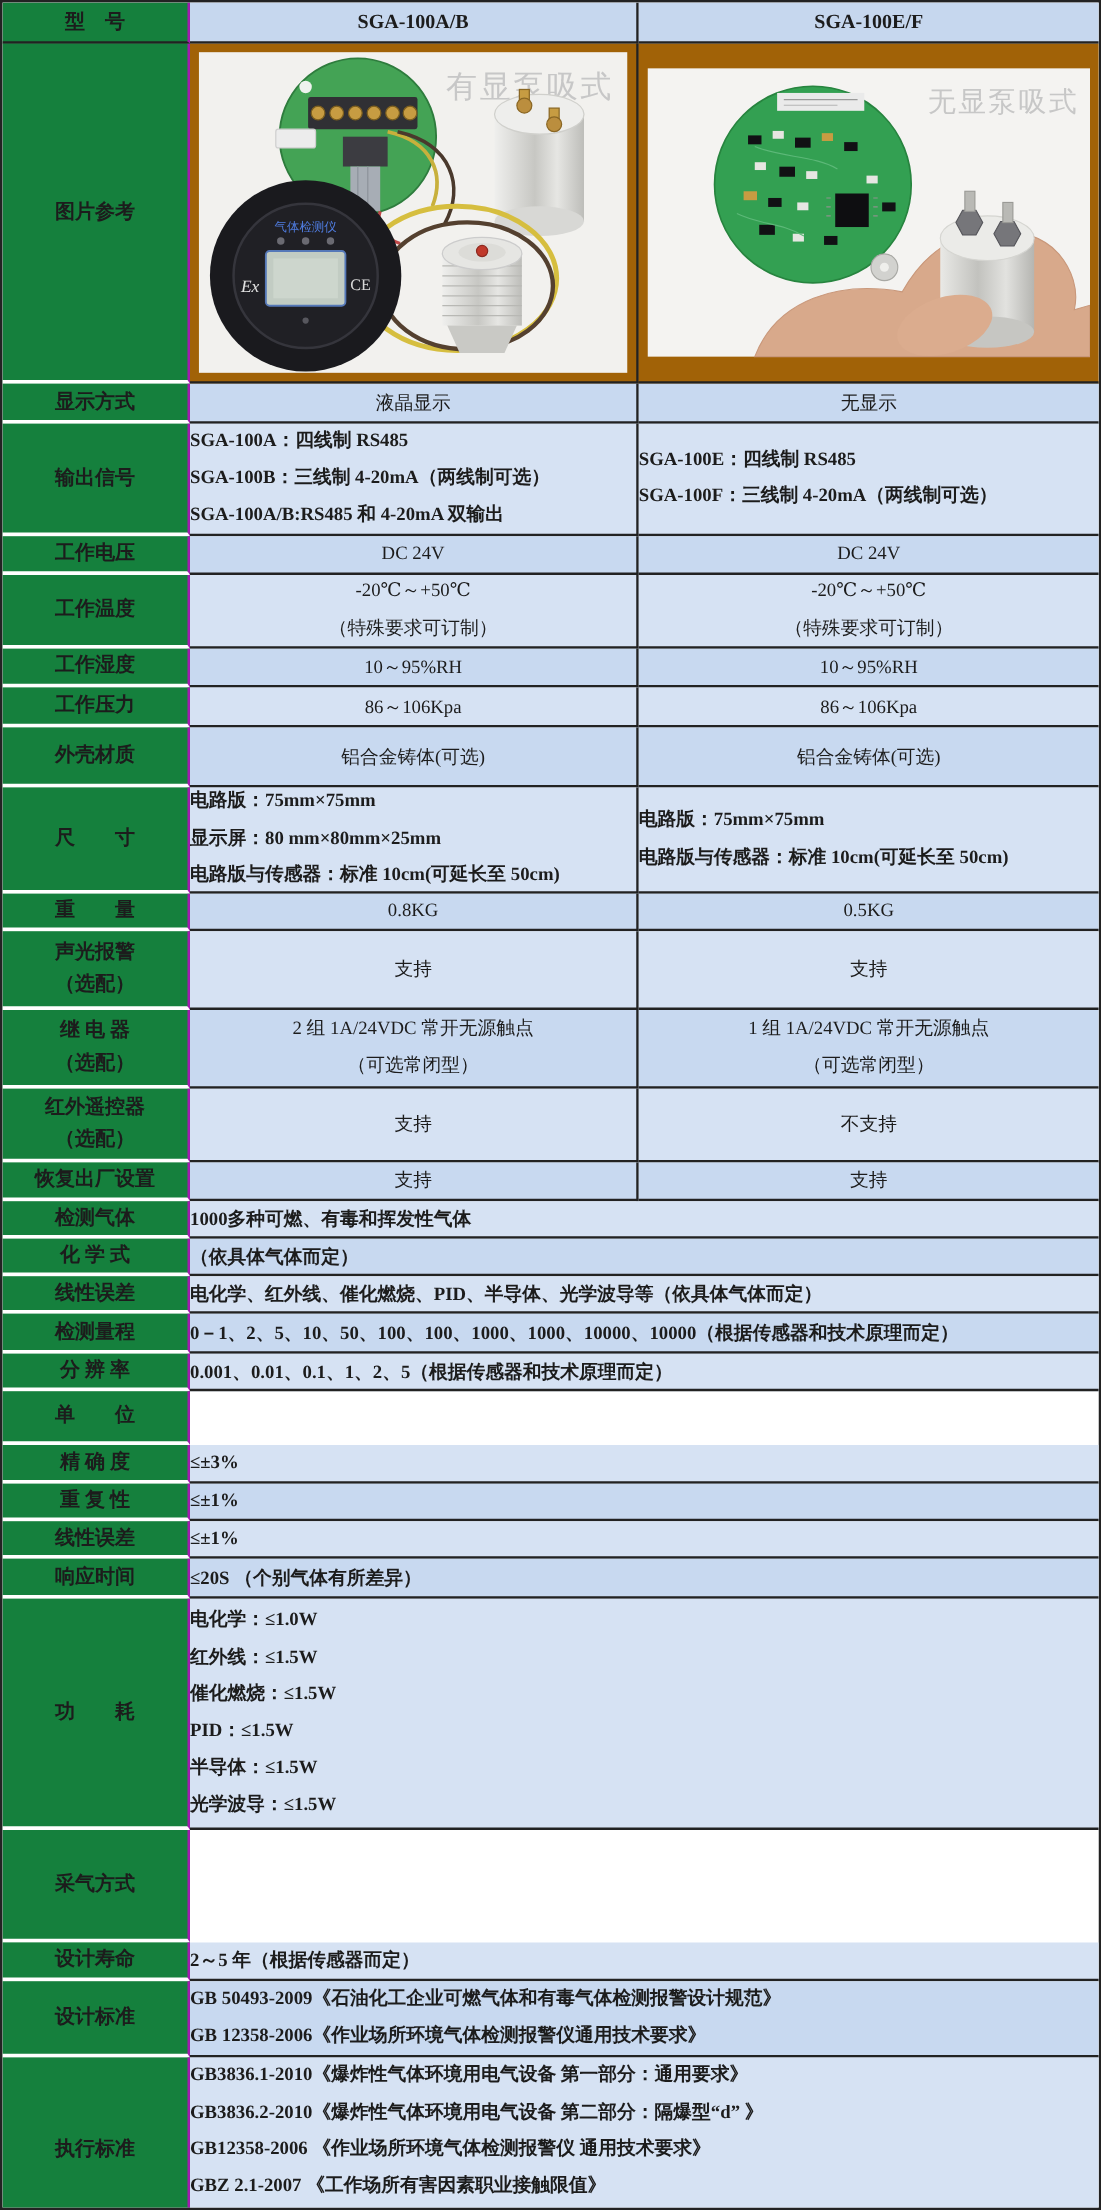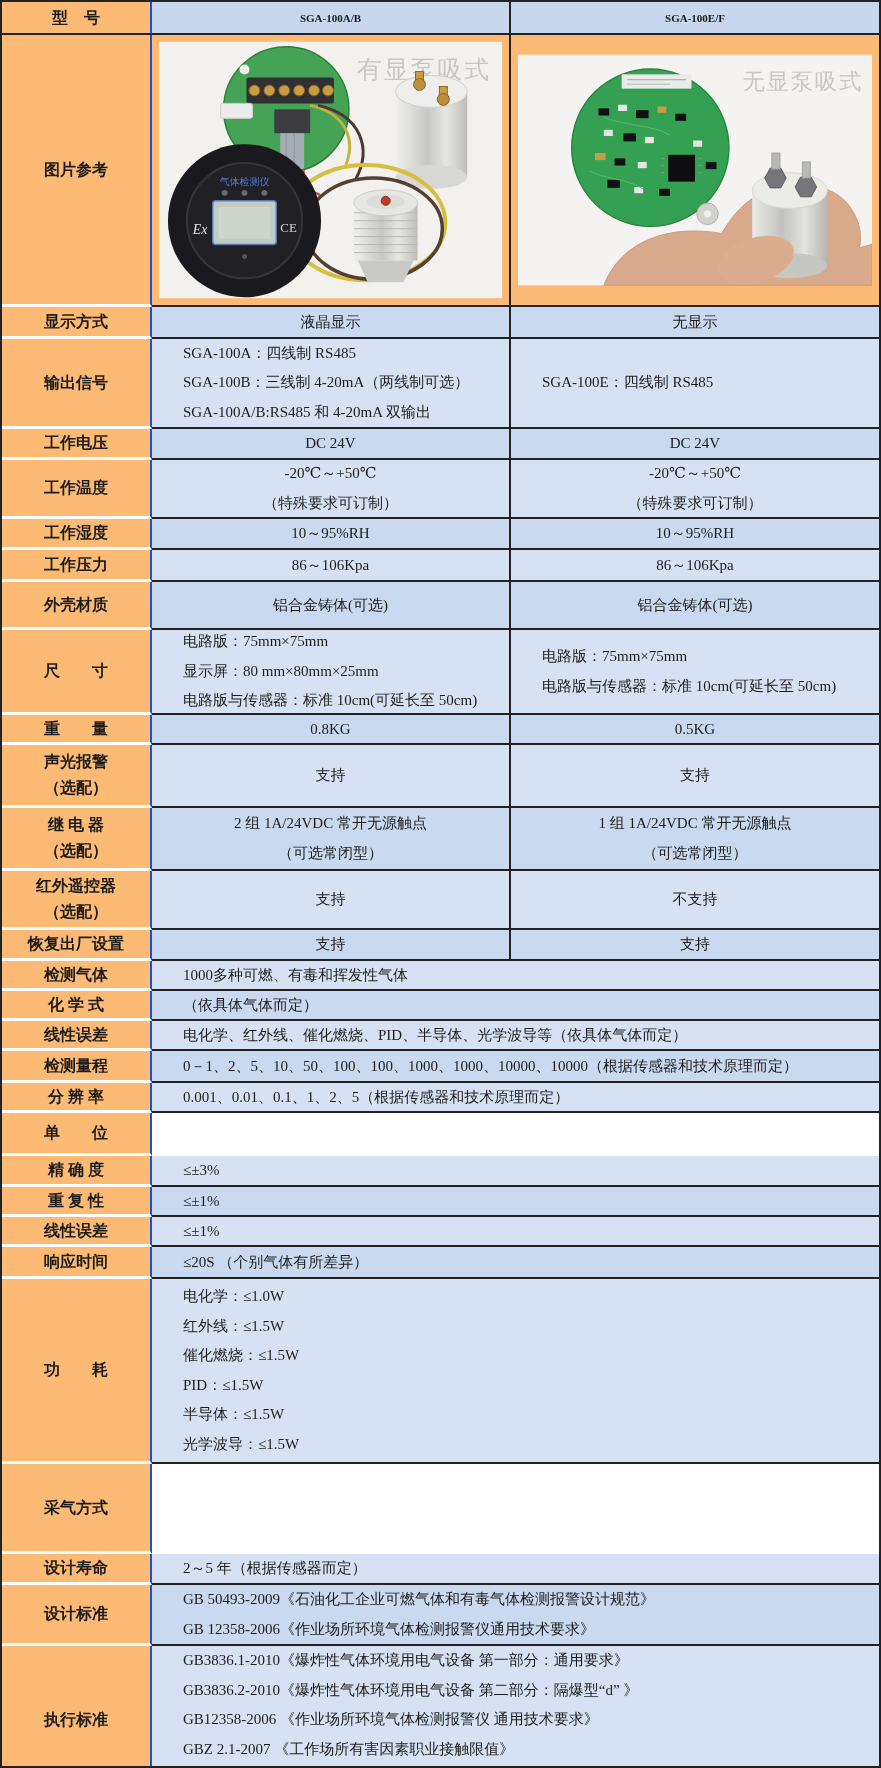--- a/index.html
+++ b/index.html
@@ -1,39 +1,39 @@
 <!DOCTYPE html>
 <html><head>
 <meta charset="utf-8">
 <style>
   * { box-sizing: border-box; margin: 0; padding: 0; }
   body { background:#ffffff; font-family:"Liberation Serif","DejaVu Serif",serif; color:#1c1c1c; }
   .spec-table { width:881px; height:1768px; border:2px solid #222; background:#fff;
                 display:flex; flex-direction:column; overflow:hidden; }
   .r { display:flex; flex:0 0 auto; }
   .r.grow { flex:1 1 auto; }
-  .lab { flex:0 0 150px; width:150px; background:#fdba74; border-right:2px solid #1d4ed8;
+  .lab { flex:0 0 150px; width:150px; background:#15803d; border-right:2px solid #a21caf;
          border-bottom:3px solid #fff; display:flex; flex-direction:column;
          justify-content:center; align-items:center; font-weight:bold; font-size:16px;
          text-align:right; line-height:26px; }
   .r:last-child .lab { border-bottom:none; }
   .cv { display:flex; flex-direction:column; justify-content:center; font-size:15px;
         border-bottom:2px solid #222; overflow:hidden; }
   .r:last-child .cv { border-bottom:none; }
   .c2 { flex:0 0 359px; width:359px; border-right:2px solid #222; }
   .c3 { flex:1 1 auto; }
   .sp { flex:1 1 auto; }
   .center { align-items:center; text-align:center; }
-  .left { align-items:flex-start; padding-left:31px; padding-right:8px; text-align:center; }
+  .left { align-items:flex-start; padding-left:0; padding-right:8px; text-align:center;font-weight:bold; }
   .dark  { background:#c8d9f0; }
   .light { background:#d6e2f3; }
-  .hd .cv { background:#c6d7ee; font-weight:bold; font-size:11px; }
+  .hd .cv { background:#c6d7ee; font-weight:bold; font-size:16px; }
   .hd .lab { border-bottom:2px solid #222; }
   .ln { line-height:29.5px; white-space:nowrap; }
-  .photo-cell { background:#fdba74; padding:5px 7px; }
+  .photo-cell { background:#a16207; padding:5px 7px; }
   .photo-cell svg { width:100%; height:100%; display:block; }
   .wm { font-size:25px; fill:#c7c7c7; letter-spacing:2px; }
 </style>
 </head>
 <body>
 
 <div class="spec-table">
 
   <div class="r hd" style="height:33px">
     <div class="lab">型　号</div>
@@ -185,20 +185,21 @@
 
   <div class="r" style="height:90px">
     <div class="lab">输出信号</div>
     <div class="cv c2 left light">
       <div class="ln">SGA-100A：四线制 RS485</div>
       <div class="ln">SGA-100B：三线制 4-20mA（两线制可选）</div>
       <div class="ln">SGA-100A/B:RS485 和 4-20mA 双输出</div>
     </div>
     <div class="cv c3 left light">
       <div class="ln">SGA-100E：四线制 RS485</div>
+      <div class="ln">SGA-100F：三线制 4-20mA（两线制可选）</div>
     </div>
   </div>
 
   <div class="r" style="height:31px">
     <div class="lab">工作电压</div>
     <div class="cv c2 center dark">DC 24V</div>
     <div class="cv c3 center dark">DC 24V</div>
   </div>
 
   <div class="r" style="height:59px">

